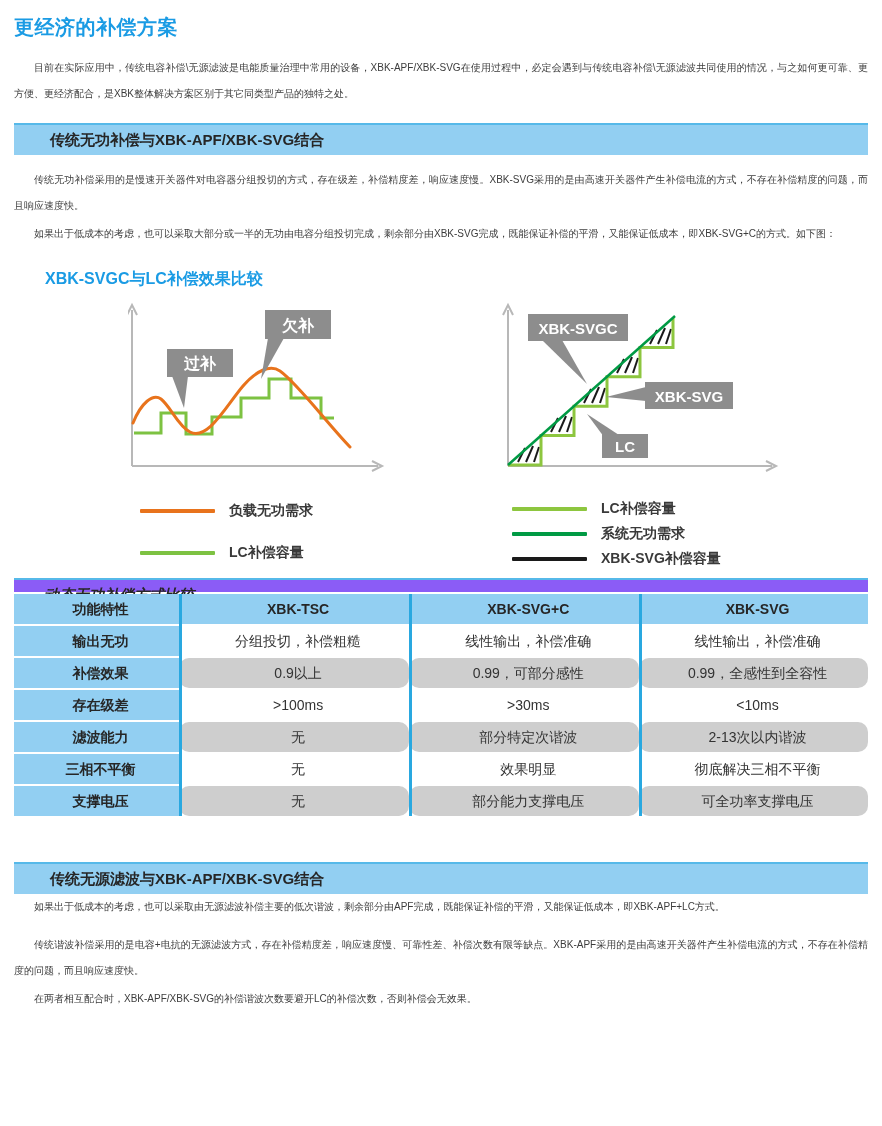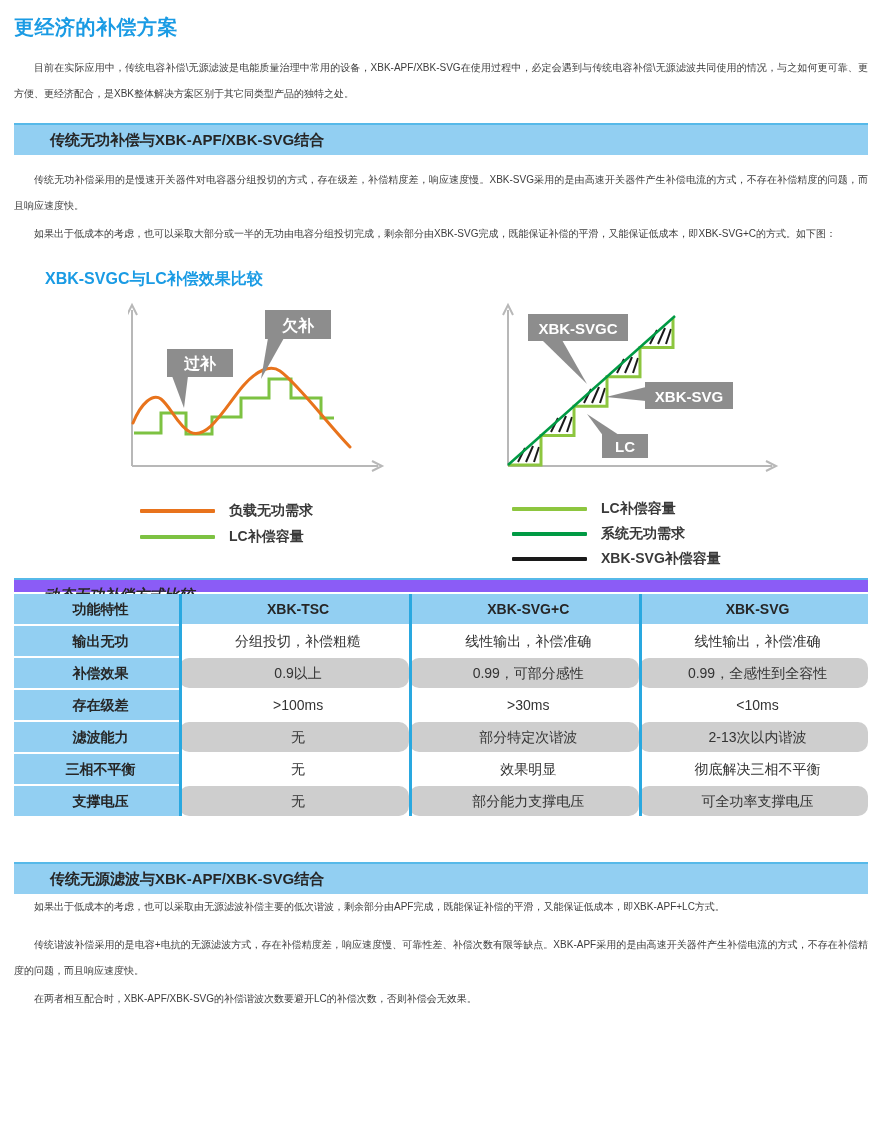--- a/index.html
+++ b/index.html
@@ -31,21 +31,21 @@
     color:#1a9be4;font-size:16px;font-weight:bold;
     margin:22px 0 6px 31px;
   }
 
   .charts-row{
     display:flex;align-items:flex-start;
     padding-left:114px;gap:96px;height:262px;
   }
   .figure{display:flex;flex-direction:column;}
   .legend{display:flex;flex-direction:column;}
-  .legend-left{margin-left:12px;margin-top:14px;gap:8px;}
+  .legend-left{margin-left:12px;margin-top:14px;gap:24px;}
   .legend-right{margin-left:18px;margin-top:12px;gap:7px;}
   .legend-item{display:flex;align-items:center;gap:14px;}
   .legend-swatch{width:75px;height:4px;border-radius:1px;}
   .legend-label{font-size:14px;font-weight:bold;color:#3a3a3a;}
 
   
   .cmp-table{margin-top:20px;width:854px;}
   .tbl-title{
     height:14px;line-height:30px;background:#8b5cf6;border-top:2px solid #56b9e9;
     font-size:15px;font-weight:bold;color:#262626;padding-left:30px;

